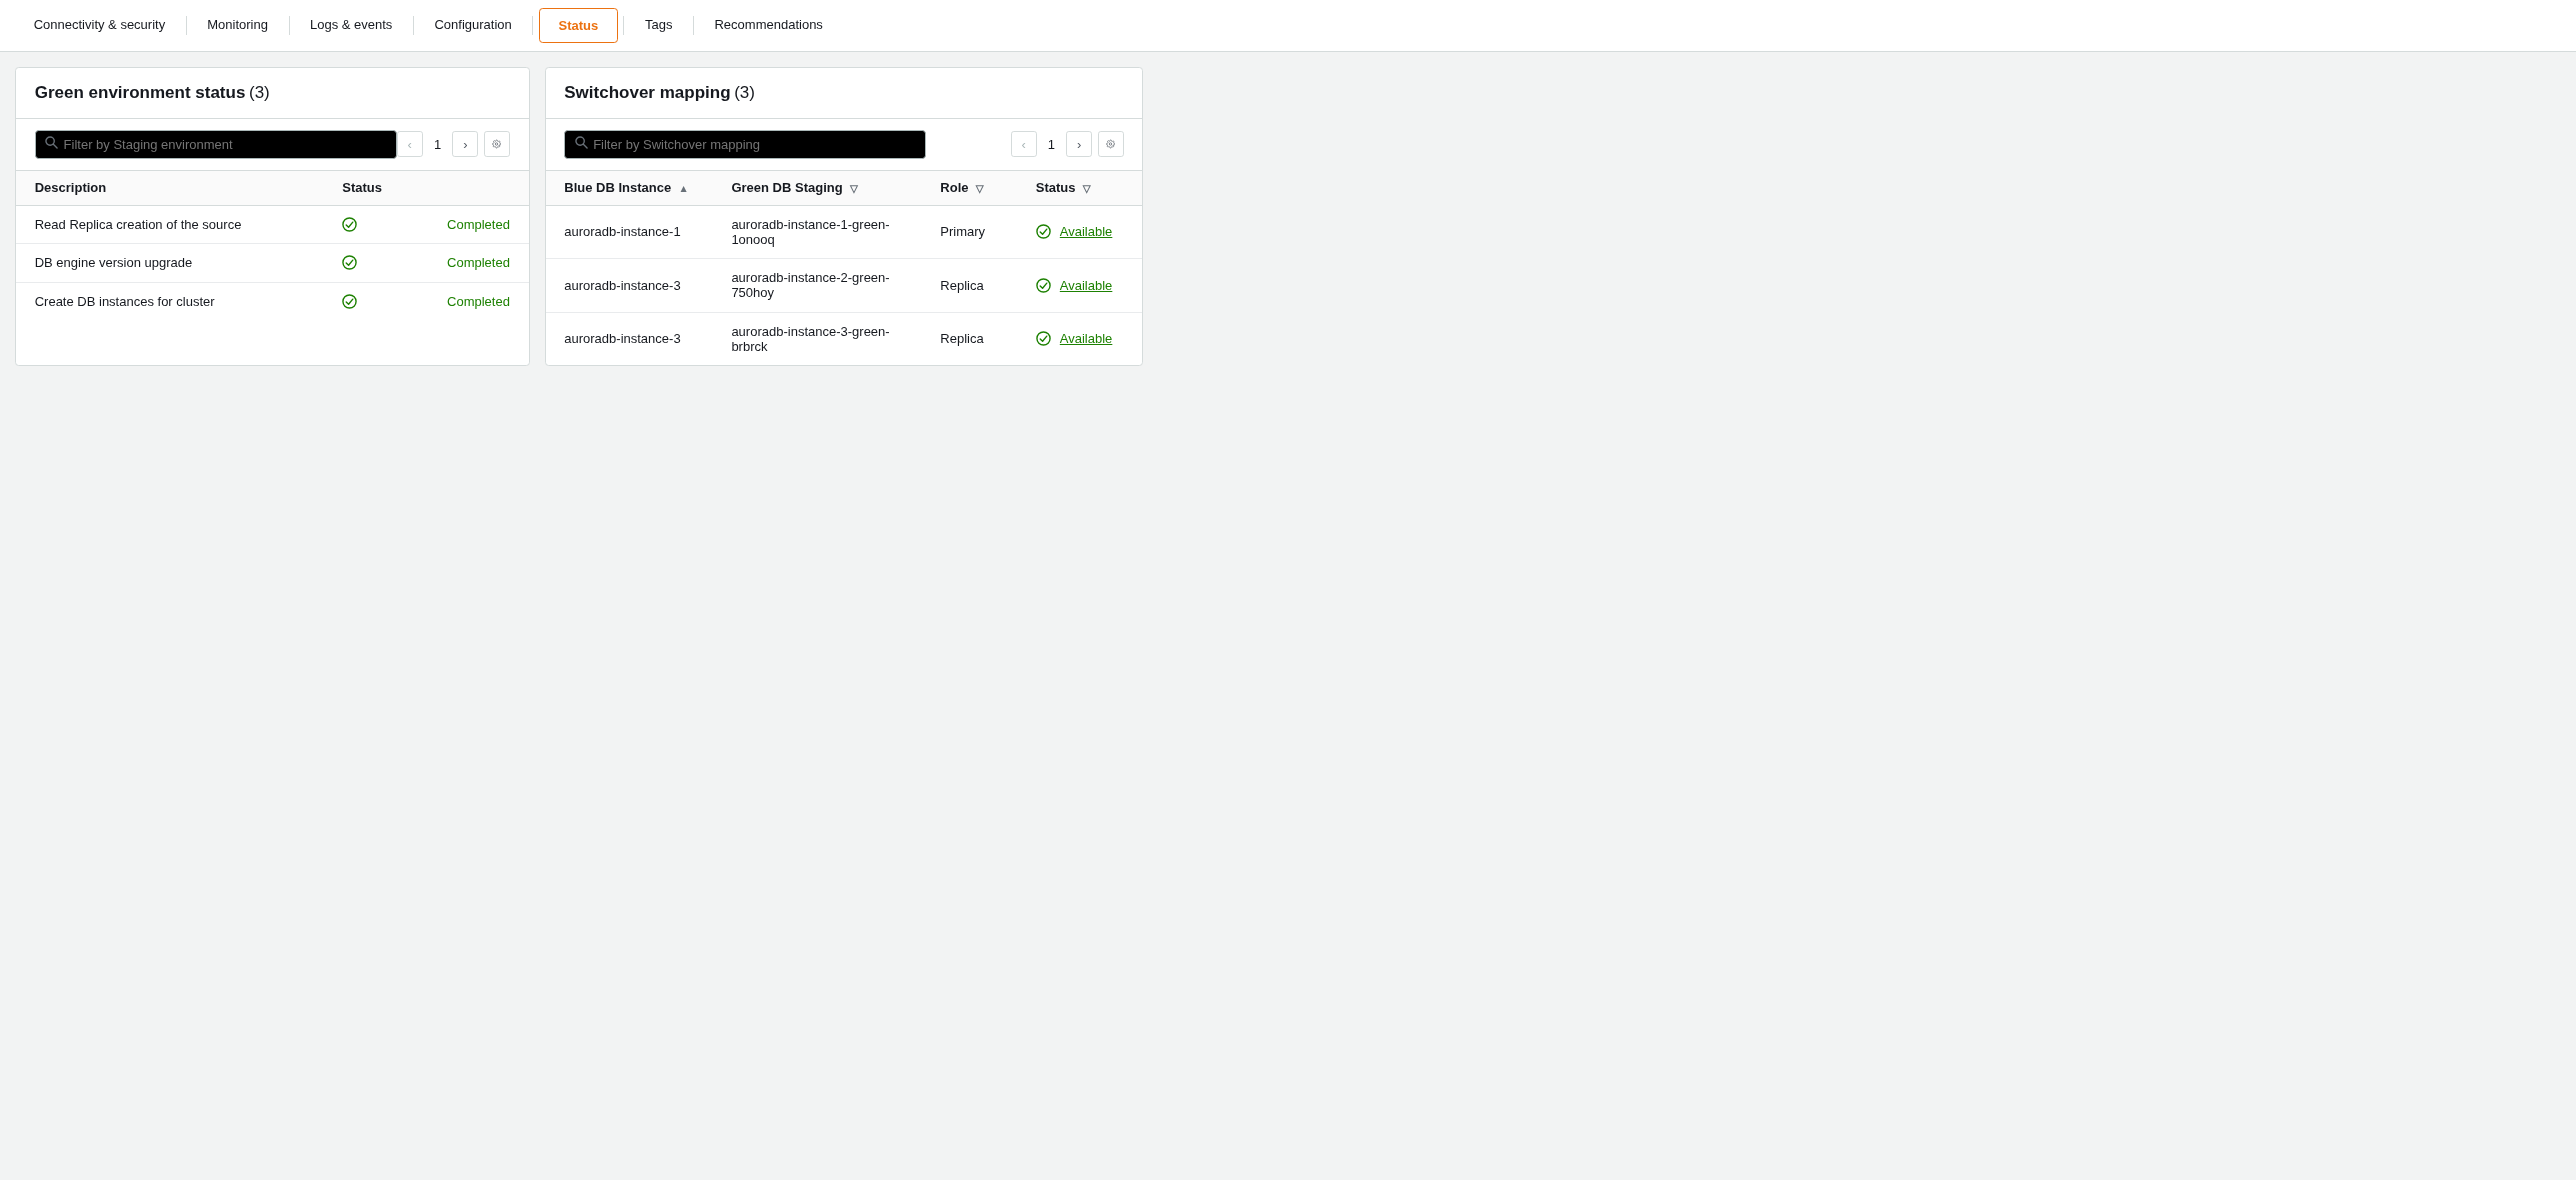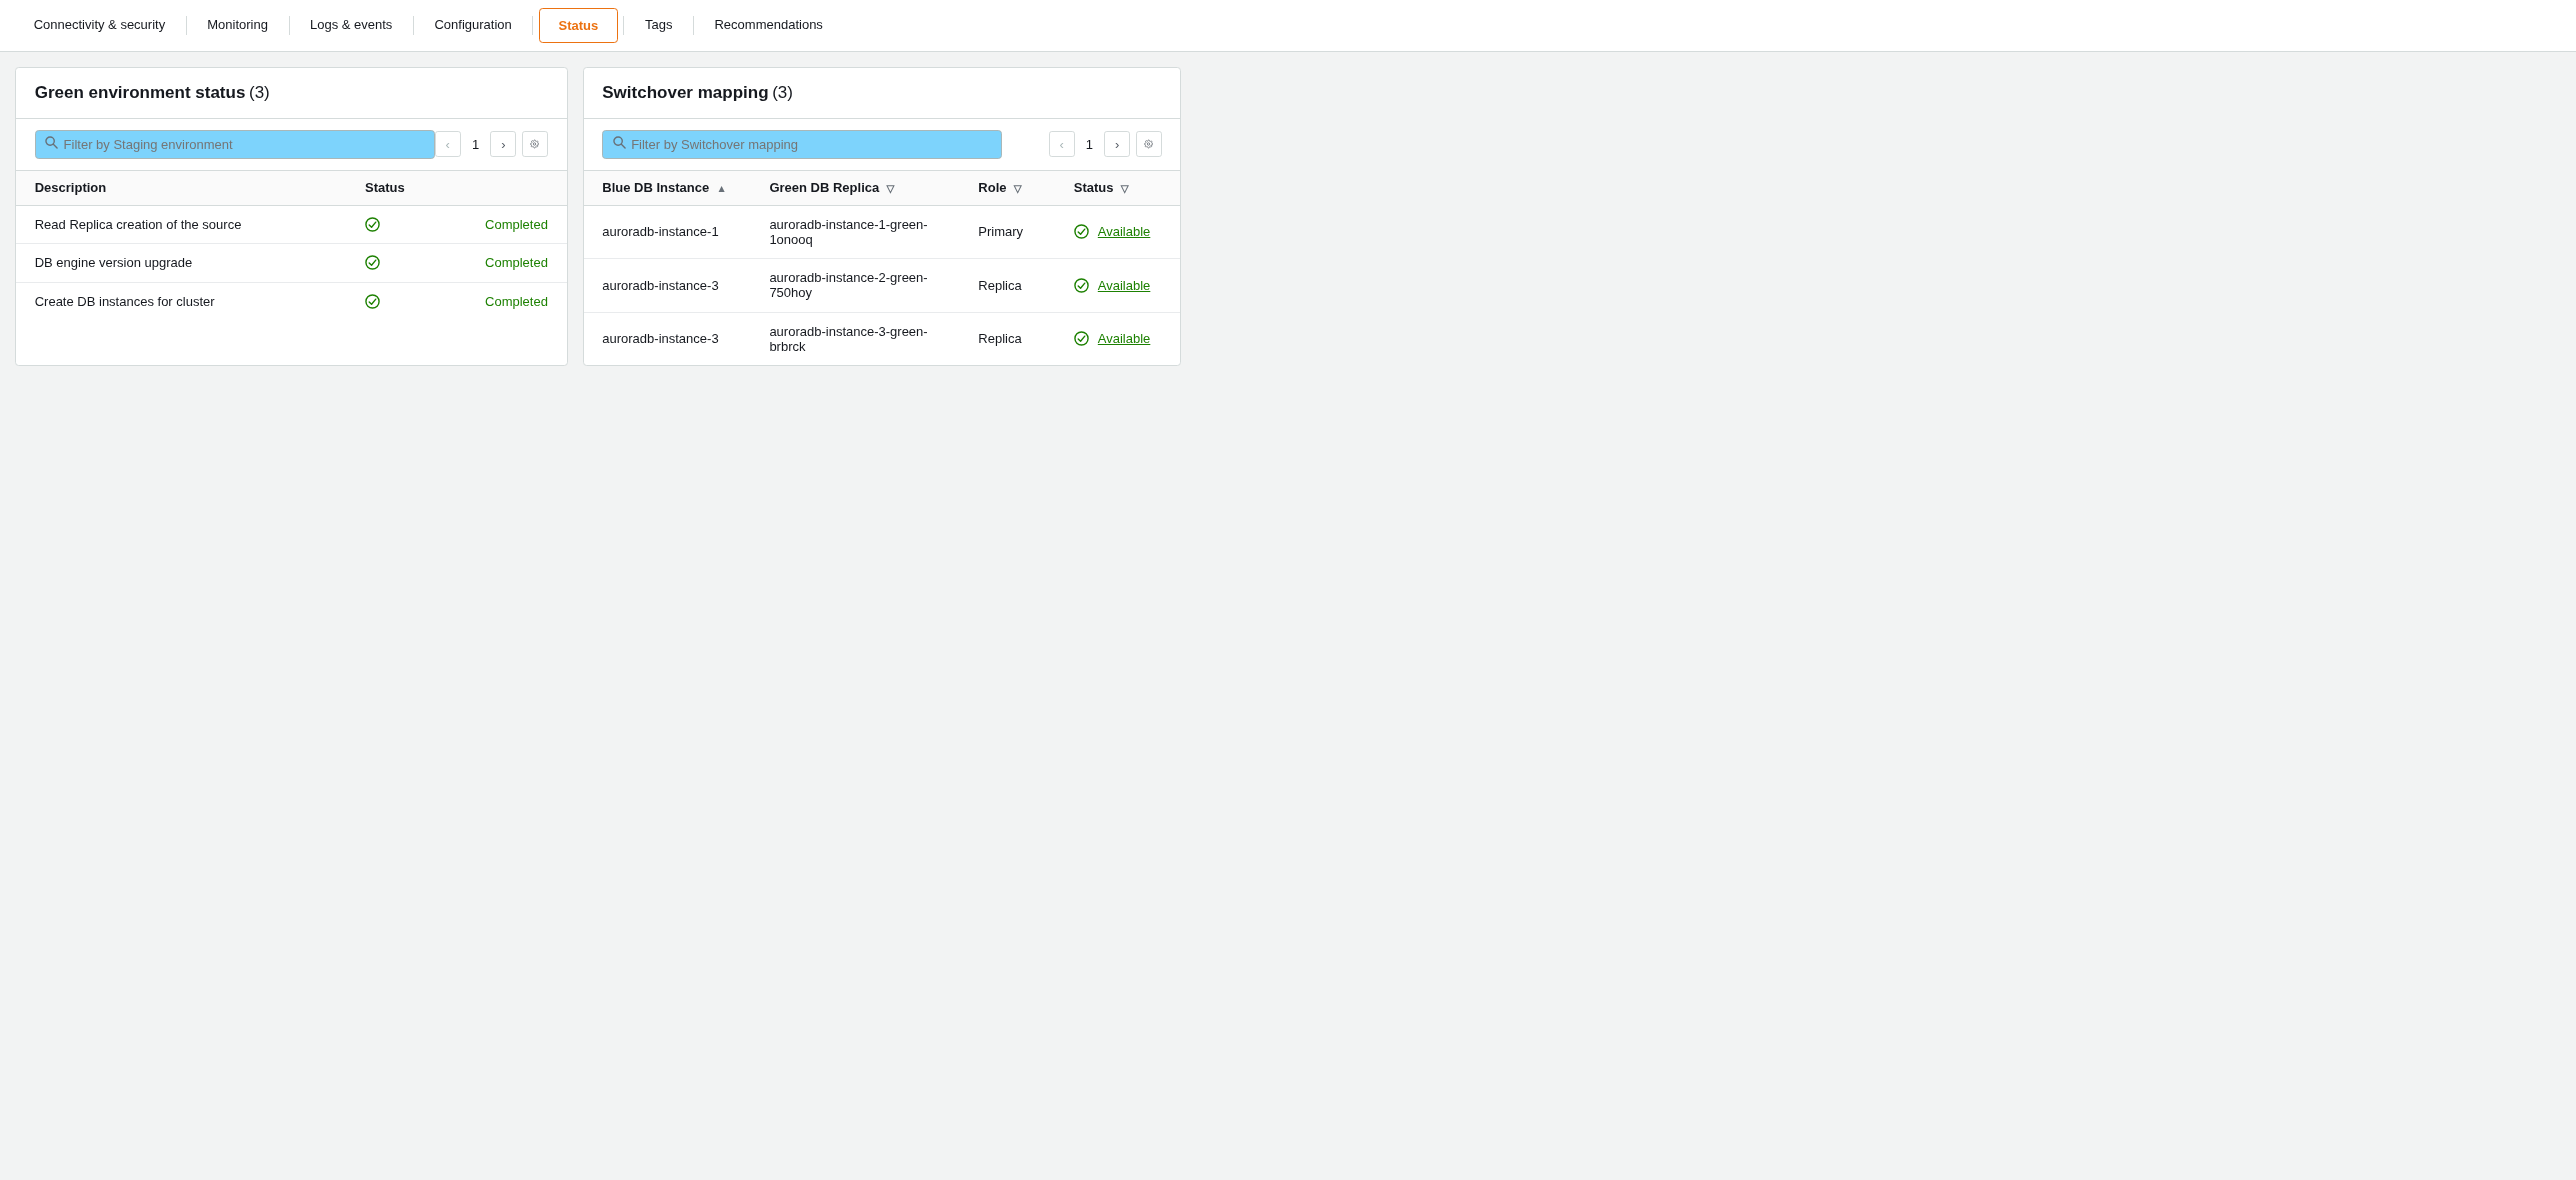--- a/index.html
+++ b/index.html
@@ -81,22 +81,22 @@
       padding: 11.2px 18.7px;
       border-bottom: 0.9px solid #d5dbdb;
     }
 
     .search-box {
       display: flex;
       align-items: center;
       border: 0.9px solid #aab7b8;
       border-radius: 3.7px;
       padding: 5.6px 9.3px;
-      width: 400px;
-      background: #7dd3fc;
+      width: 362px;
+      background: #000000;
     }
     .search-box input {
       border: none;
       outline: none;
       font-size: 13px;
       color: #687078;
       width: 100%;
       background: transparent;
     }
     .search-icon {
@@ -353,21 +353,21 @@
     </div>
 
     <table class="data-table">
       <thead>
         <tr>
           <th class="col-blue">
             <span>Blue DB Instance</span>
             <span class="sort-icon">▲</span>
           </th>
           <th class="col-green">
-            <span>Green DB Replica</span>
+            <span>Green DB Staging</span>
             <span class="sort-icon">▽</span>
           </th>
           <th class="col-role">
             <span>Role</span>
             <span class="sort-icon">▽</span>
           </th>
           <th class="col-status2">
             <span>Status</span>
             <span class="sort-icon">▽</span>
           </th>

